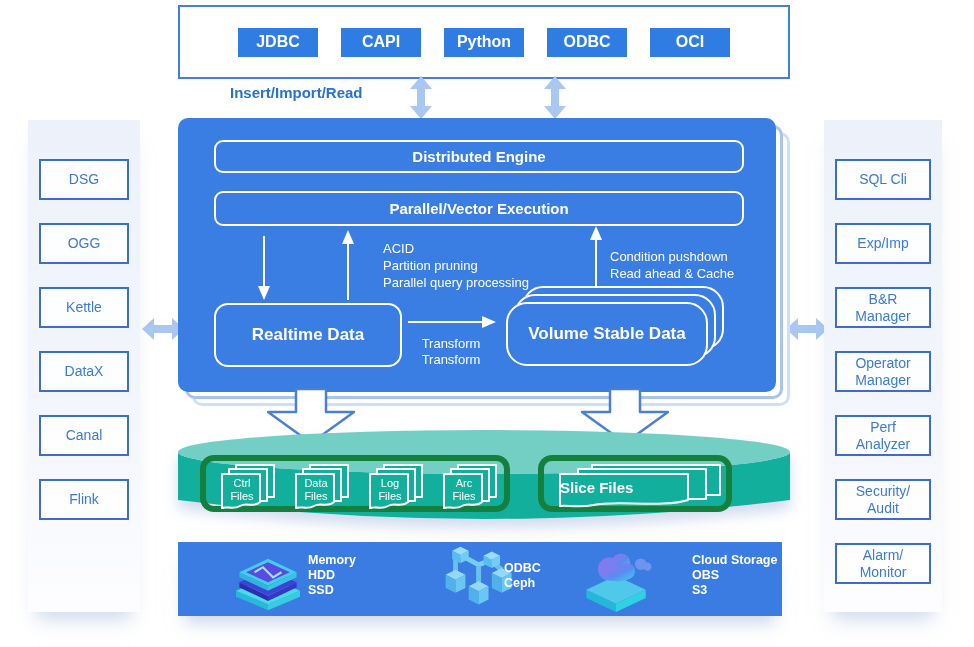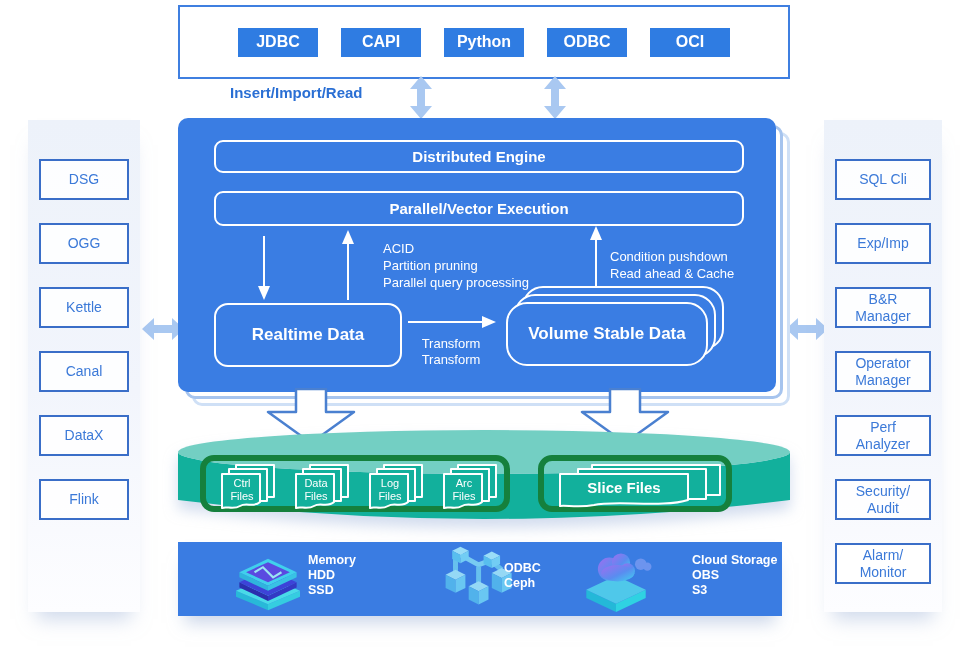--- a/index.html
+++ b/index.html
@@ -39,21 +39,21 @@
 
   
   .cyl-svg{left:178px;top:426px;filter:drop-shadow(0 9px 7px rgba(165,185,222,.5));}
   .files-panel{position:absolute;border:6px solid #15803d;border-radius:14px;box-sizing:border-box;}
   .panel-files{left:200px;top:455px;width:310px;height:57px;}
   .panel-slice{left:538px;top:455px;width:194px;height:57px;}
   .file-stack{position:absolute;top:3px;width:66px;height:50px;}
   .file-label{position:absolute;left:6px;top:13px;width:44px;text-align:center;
               font-size:11px;line-height:13px;color:#fff;}
   .slice-stack{position:absolute;left:10px;top:3px;width:174px;height:50px;}
-  .slice-label{position:absolute;left:6px;top:15px;width:128px;text-align:center;
+  .slice-label{position:absolute;left:6px;top:15px;width:128px;
                font-size:15px;font-weight:bold;color:#fff;}
 
   
   .hw-bar{left:178px;top:542px;width:604px;height:74px;background:#3a7ce2;border-radius:0;
           box-shadow:0 14px 16px -7px rgba(160,180,215,.55);}
   .hw-icon{position:absolute;}
   .hw-text{position:absolute;color:#fff;font-size:12.5px;line-height:15px;font-weight:bold;}
 
   
   .side-panel{top:120px;height:492px;background:linear-gradient(180deg,#edf2fa 0%,#f2f5fc 55%,#fdfdff 100%);
@@ -311,22 +311,22 @@
       <div>Cloud Storage</div>
       <div>OBS</div>
       <div>S3</div>
     </div>
   </div>
 
   <div class="abs side-panel side-left">
     <div class="side-item">DSG</div>
     <div class="side-item">OGG</div>
     <div class="side-item">Kettle</div>
+    <div class="side-item">DataX</div>
     <div class="side-item">Canal</div>
-    <div class="side-item">DataX</div>
     <div class="side-item">Flink</div>
   </div>
 
   <div class="abs side-panel side-right">
     <div class="side-item">
       <span>SQL Cli</span>
       <span></span>
     </div>
     <div class="side-item">
       <span>Exp/Imp</span>

